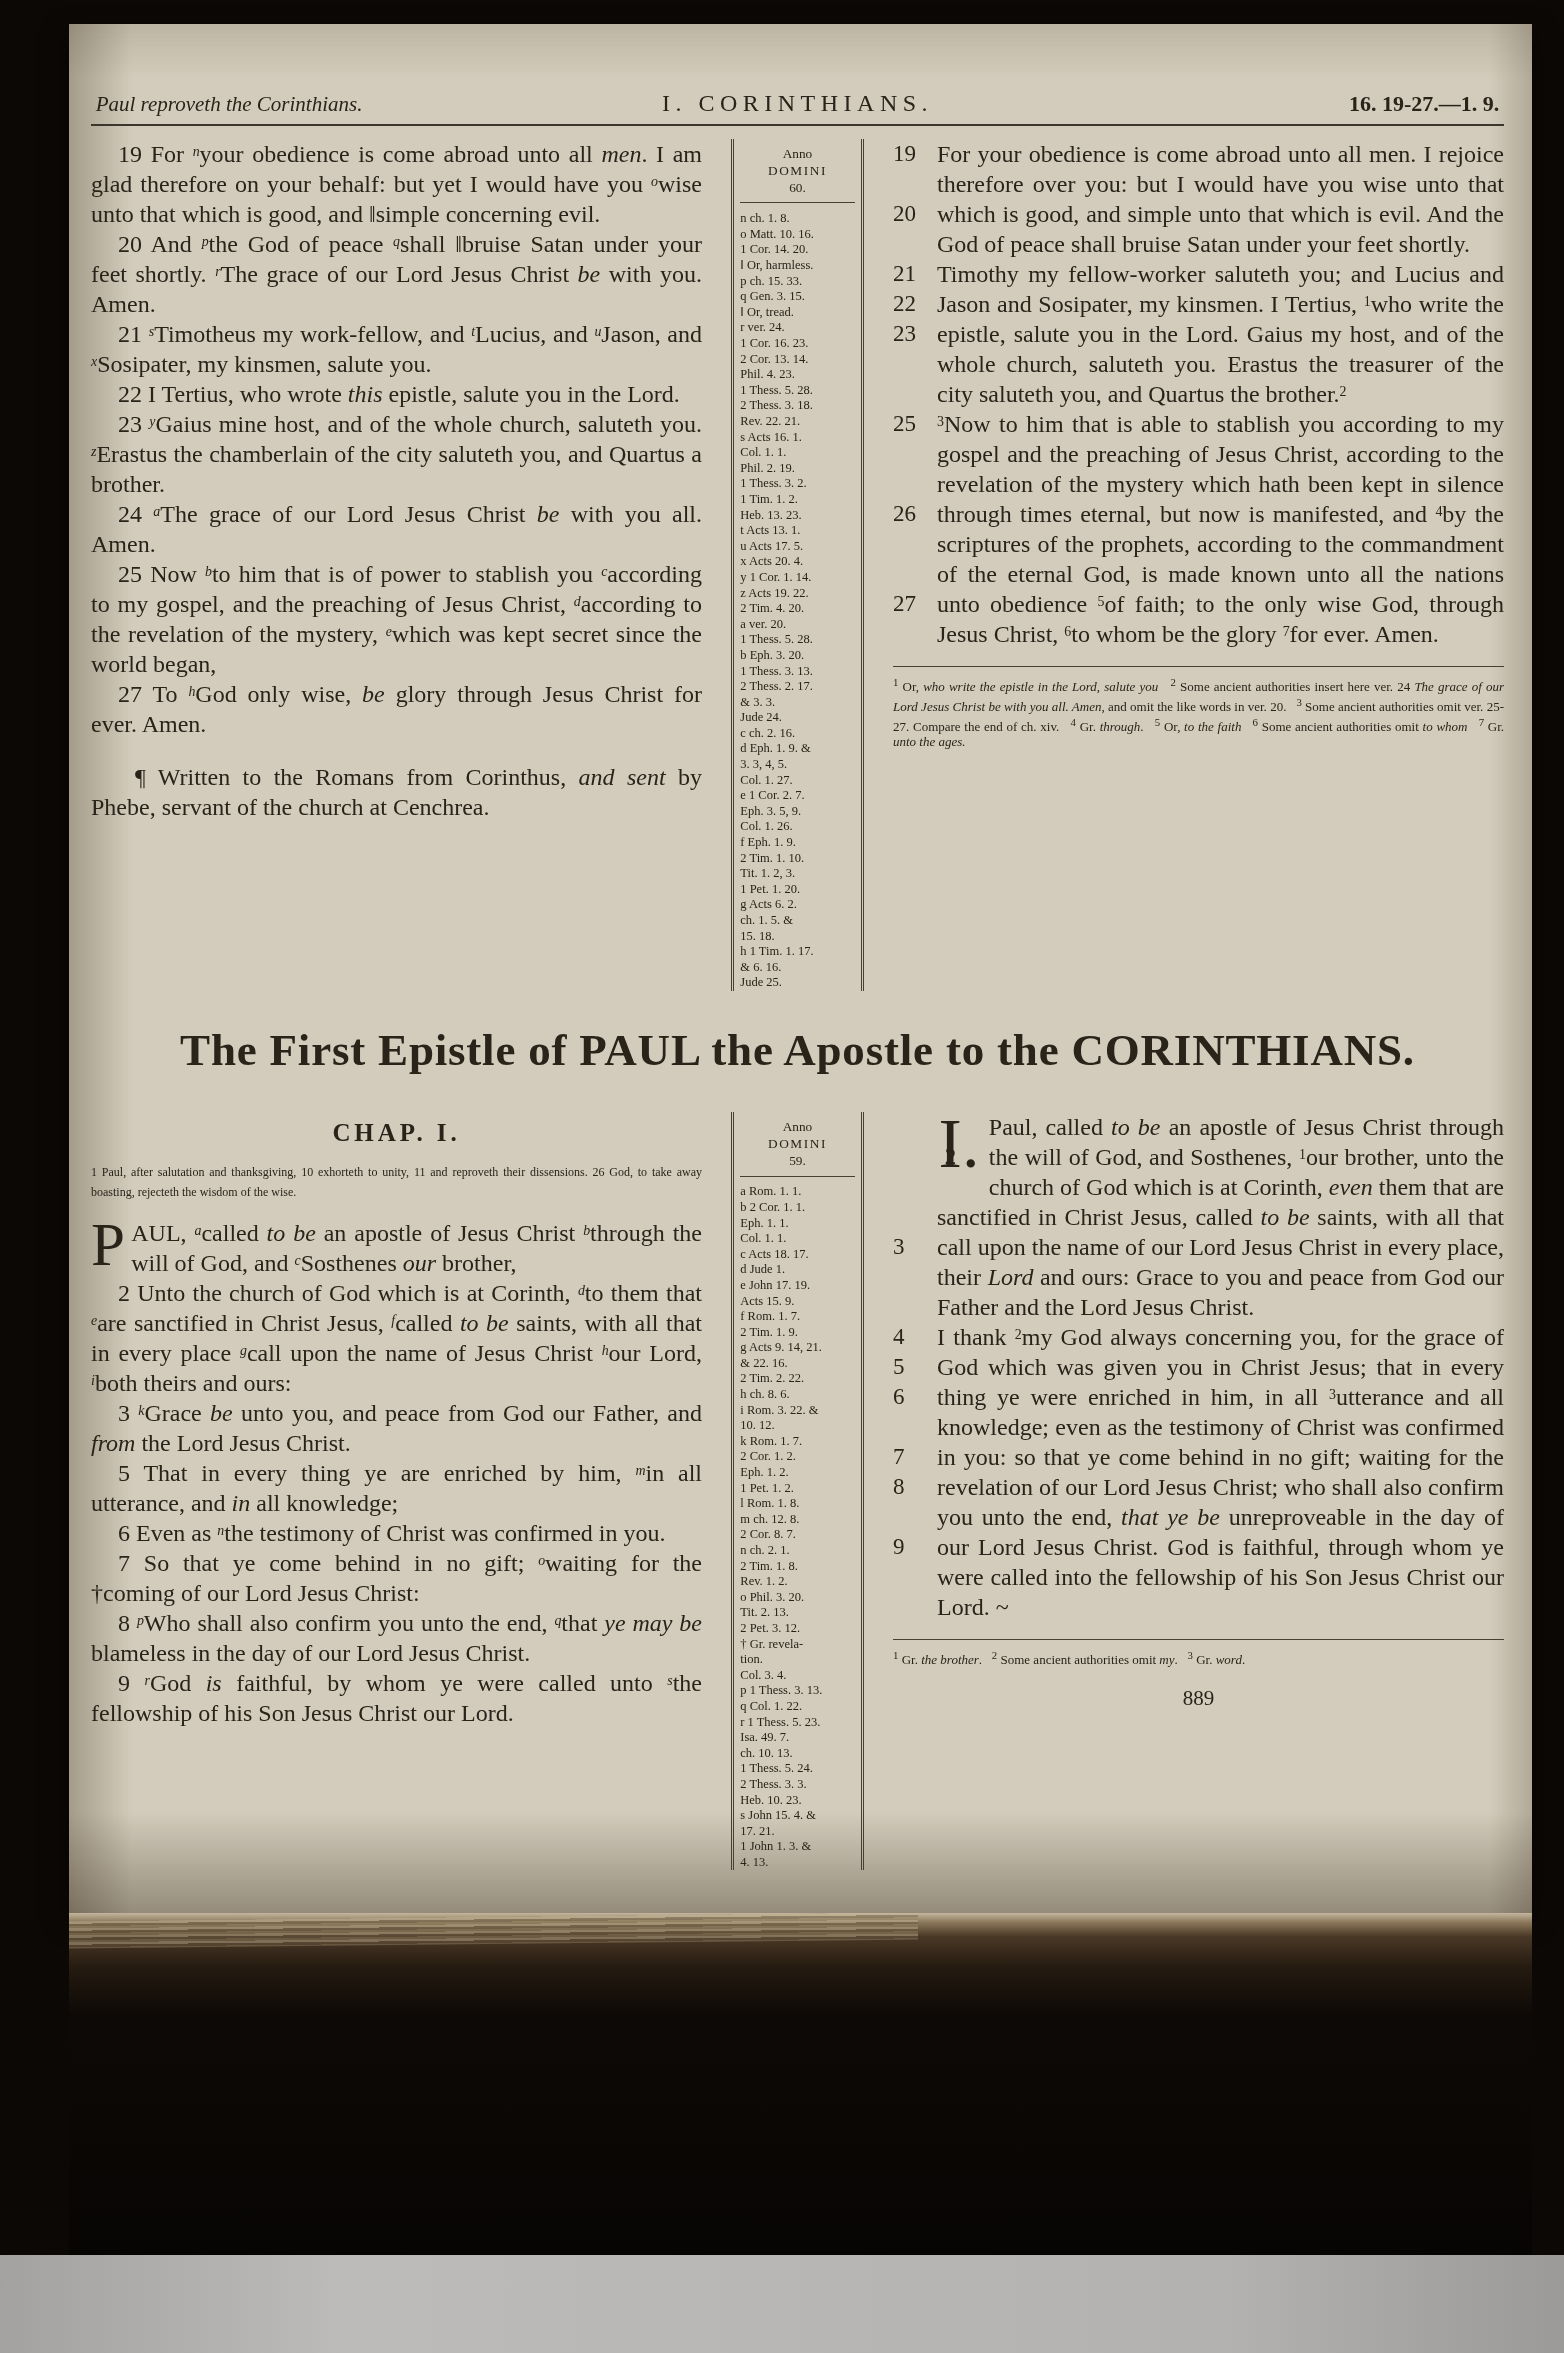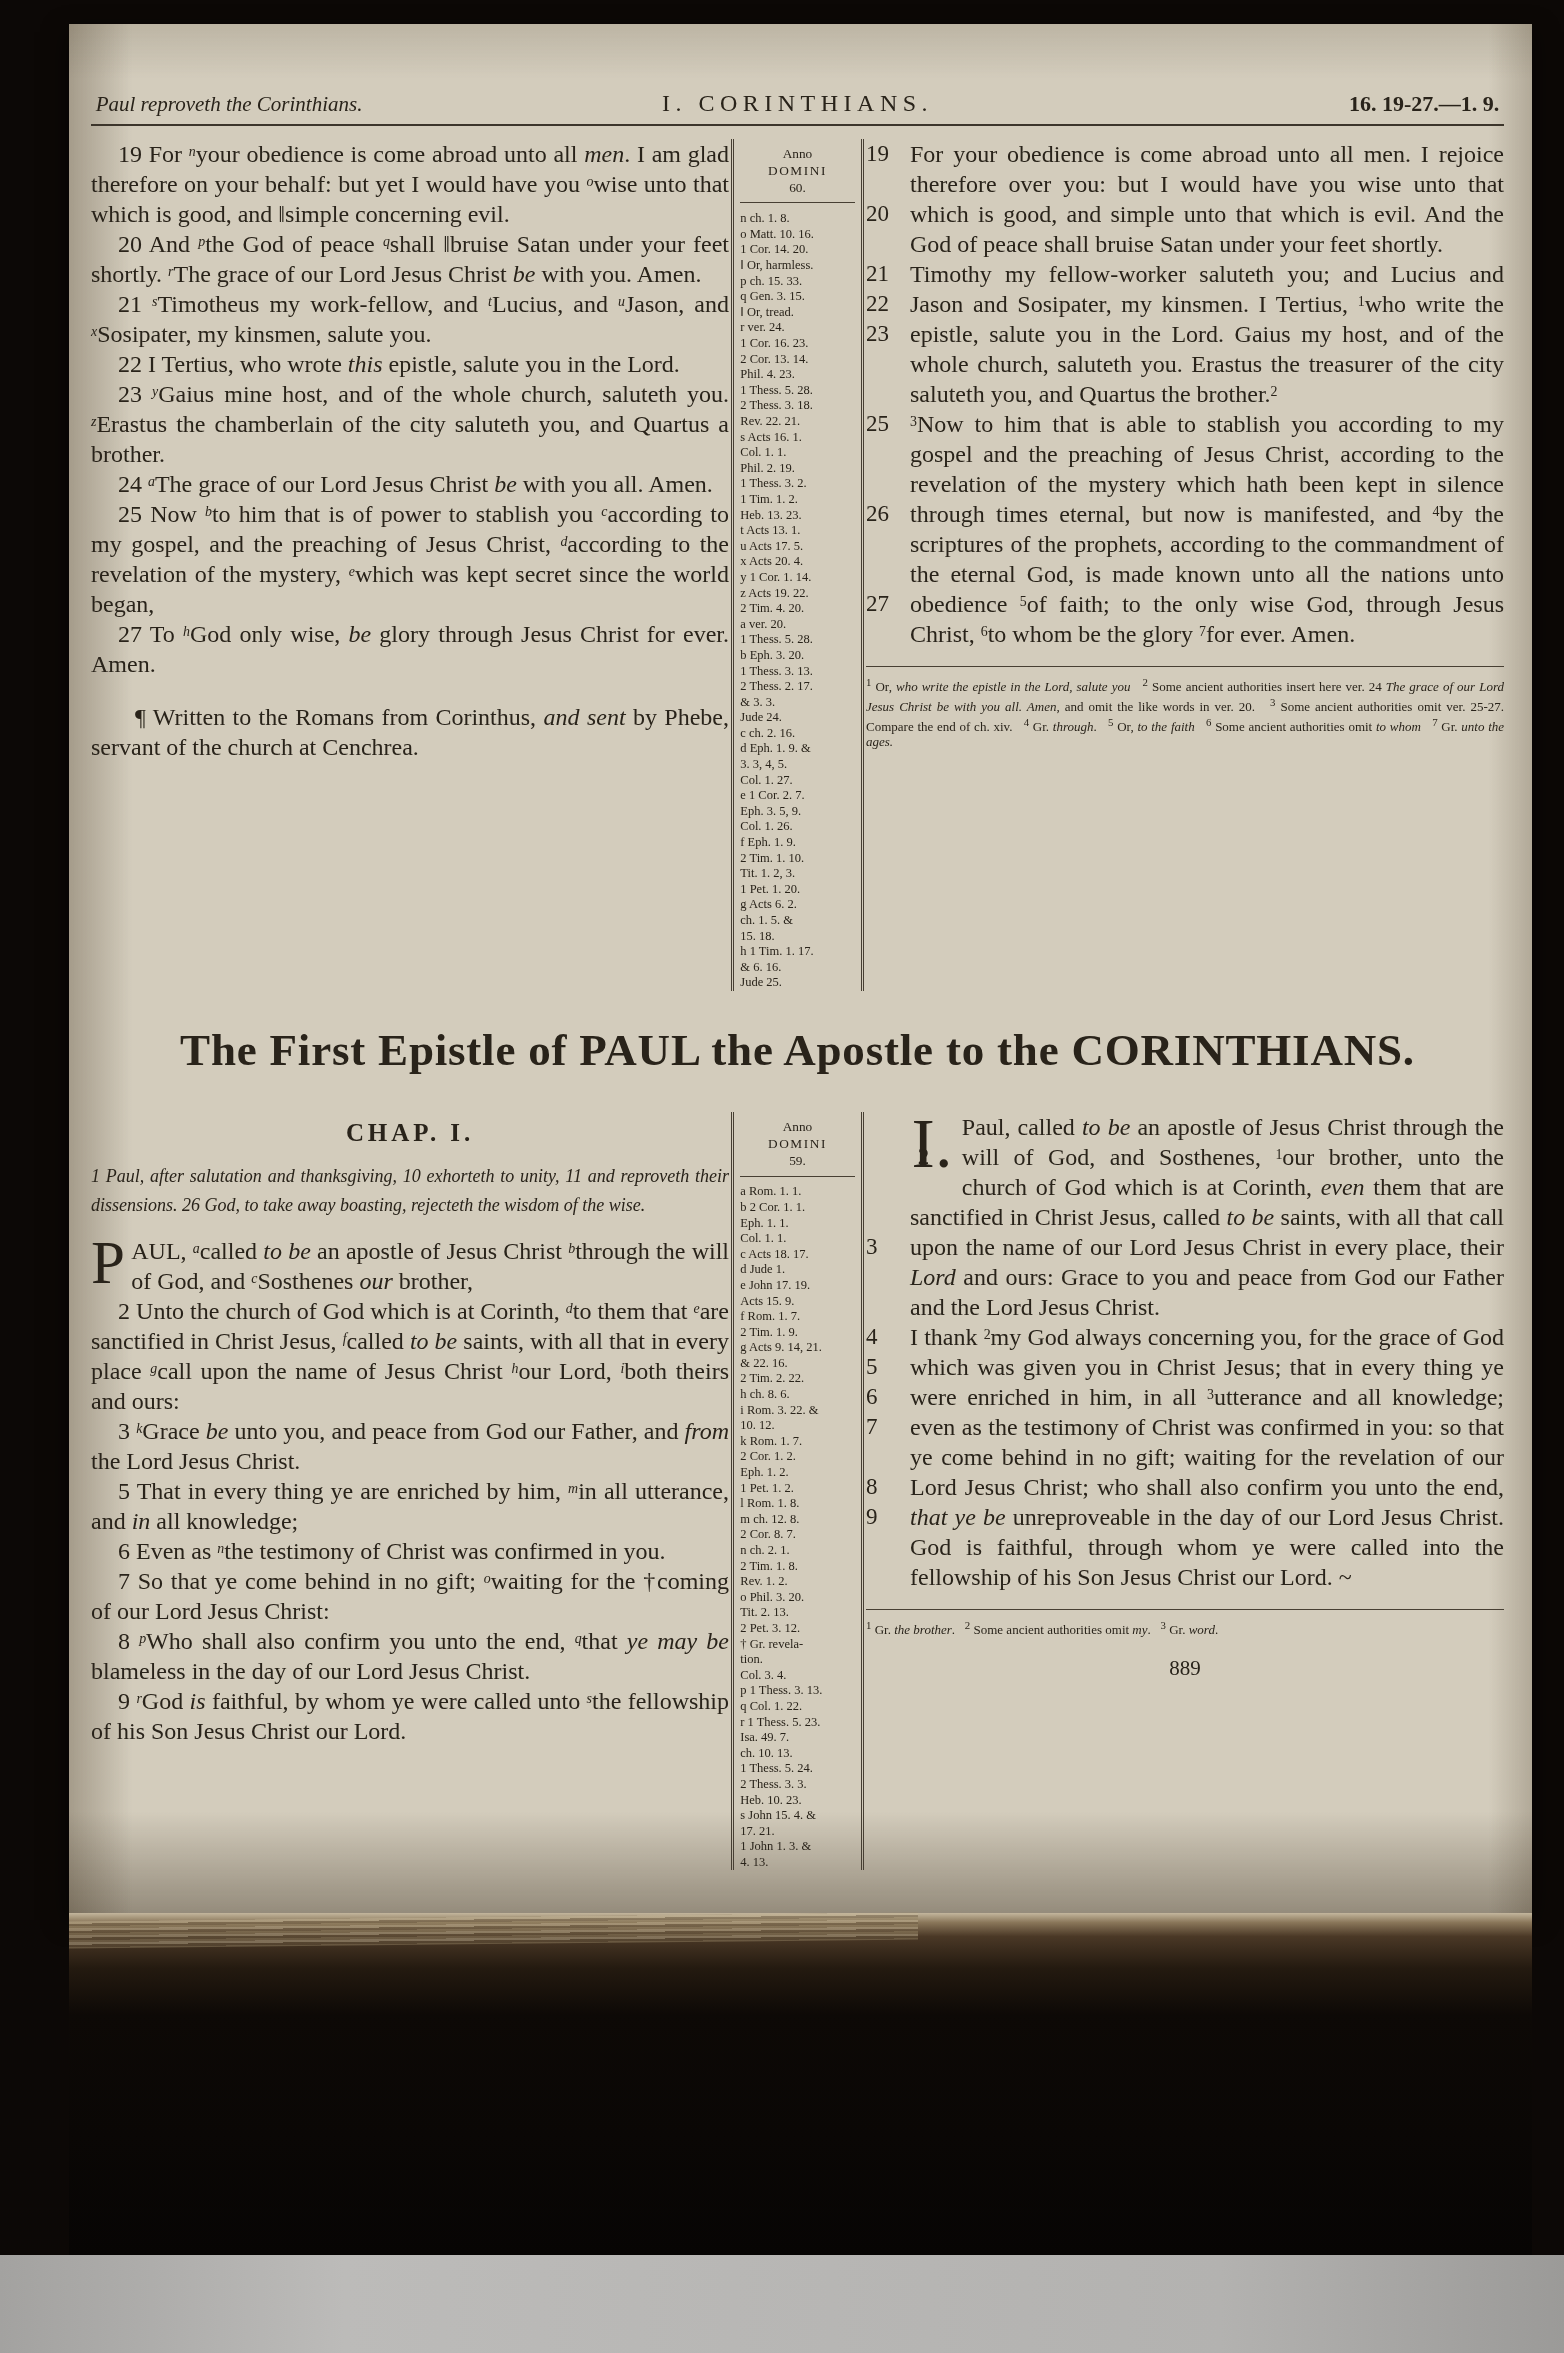--- a/index.html
+++ b/index.html
@@ -27,21 +27,21 @@
   }
 
   
   .running-head { display:flex; align-items:baseline; padding:3.1px 4.7px 7.8px; }
   .rh-left  { flex:1; font-style:italic; font-size:21px; }
   .rh-center{ flex:0 0 auto; font-size:24px; letter-spacing:5.5px; }
   .rh-right { flex:1; text-align:right; font-weight:700; font-size:22px;margin-top:47px; }
   .header-rule { border-top:2.3px solid #3c352b; height:0; }
 
   
-  .parallel { display:grid; grid-template-columns:1fr 133px 1fr; column-gap:2px; padding-top:12.5px; }
+  .parallel { display:grid; grid-template-columns:1fr 133px 1fr; column-gap:29px; padding-top:12.5px; }
   .kjv-col, .rv-col { font-size:24px; line-height:30px; }
   .para { text-align:justify; }
   .kjv-col .para { text-indent:27px; }
   .kjv-col .para.flush { text-indent:0; }
   .kjv-col .para.colophon { margin-top:23.5px; text-indent:44px; }
 
   .para sup { font-size:.58em; line-height:0; vertical-align:baseline; position:relative; top:-.45em; }
   .para sup.lm { font-style:italic; }
 
   .rv-col { padding-left:44px; }
@@ -65,21 +65,21 @@
   
   .fnrule { border-top:1.6px solid #473f33; margin:17px 0 7.8px -44px; }
   .footnotes { font-size:13px; line-height:15.6px; text-align:justify; margin-left:-44px; }
   .pageno { text-align:center; font-size:21px; margin:15.6px 0 0 -44px; }
 
   
   .book-title { text-align:center; font-size:45px; letter-spacing:0.8px; font-weight:700; margin:33px 6.3px 23.5px; }
 
   
   .chap-heading { text-align:center; font-size:25px; letter-spacing:3.9px; margin:6.3px 0 14px; }
-  .chap-summary { font-style:italic; font-size:18px; line-height:29px; margin-bottom:15.6px; text-align:justify; }
+  .chap-summary { font-size:12px; line-height:20px; margin-bottom:15.6px; text-align:justify; }
 
   
   .book-bottom {
     flex:1 1 auto; min-height:63px; position:relative;
     background:linear-gradient(180deg,#c3b69d 0px,#8a775a 9.4px,#4a3826 23.5px,#241a10 55px,#0d0906 102px,#070504 100%);
   }
   .book-bottom::before {
     content:""; position:absolute; left:0; top:3.1px; width:58%; height:27px; opacity:.45;
     background:repeating-linear-gradient(180deg,#c7b899 0 2.3px,#6b5a41 2.3px 4.7px,#96male 0);
     background:repeating-linear-gradient(180deg,#c7b899 0 2.3px,#6b5a41 2.3px 4.7px,#968565 4.7px 7px);

